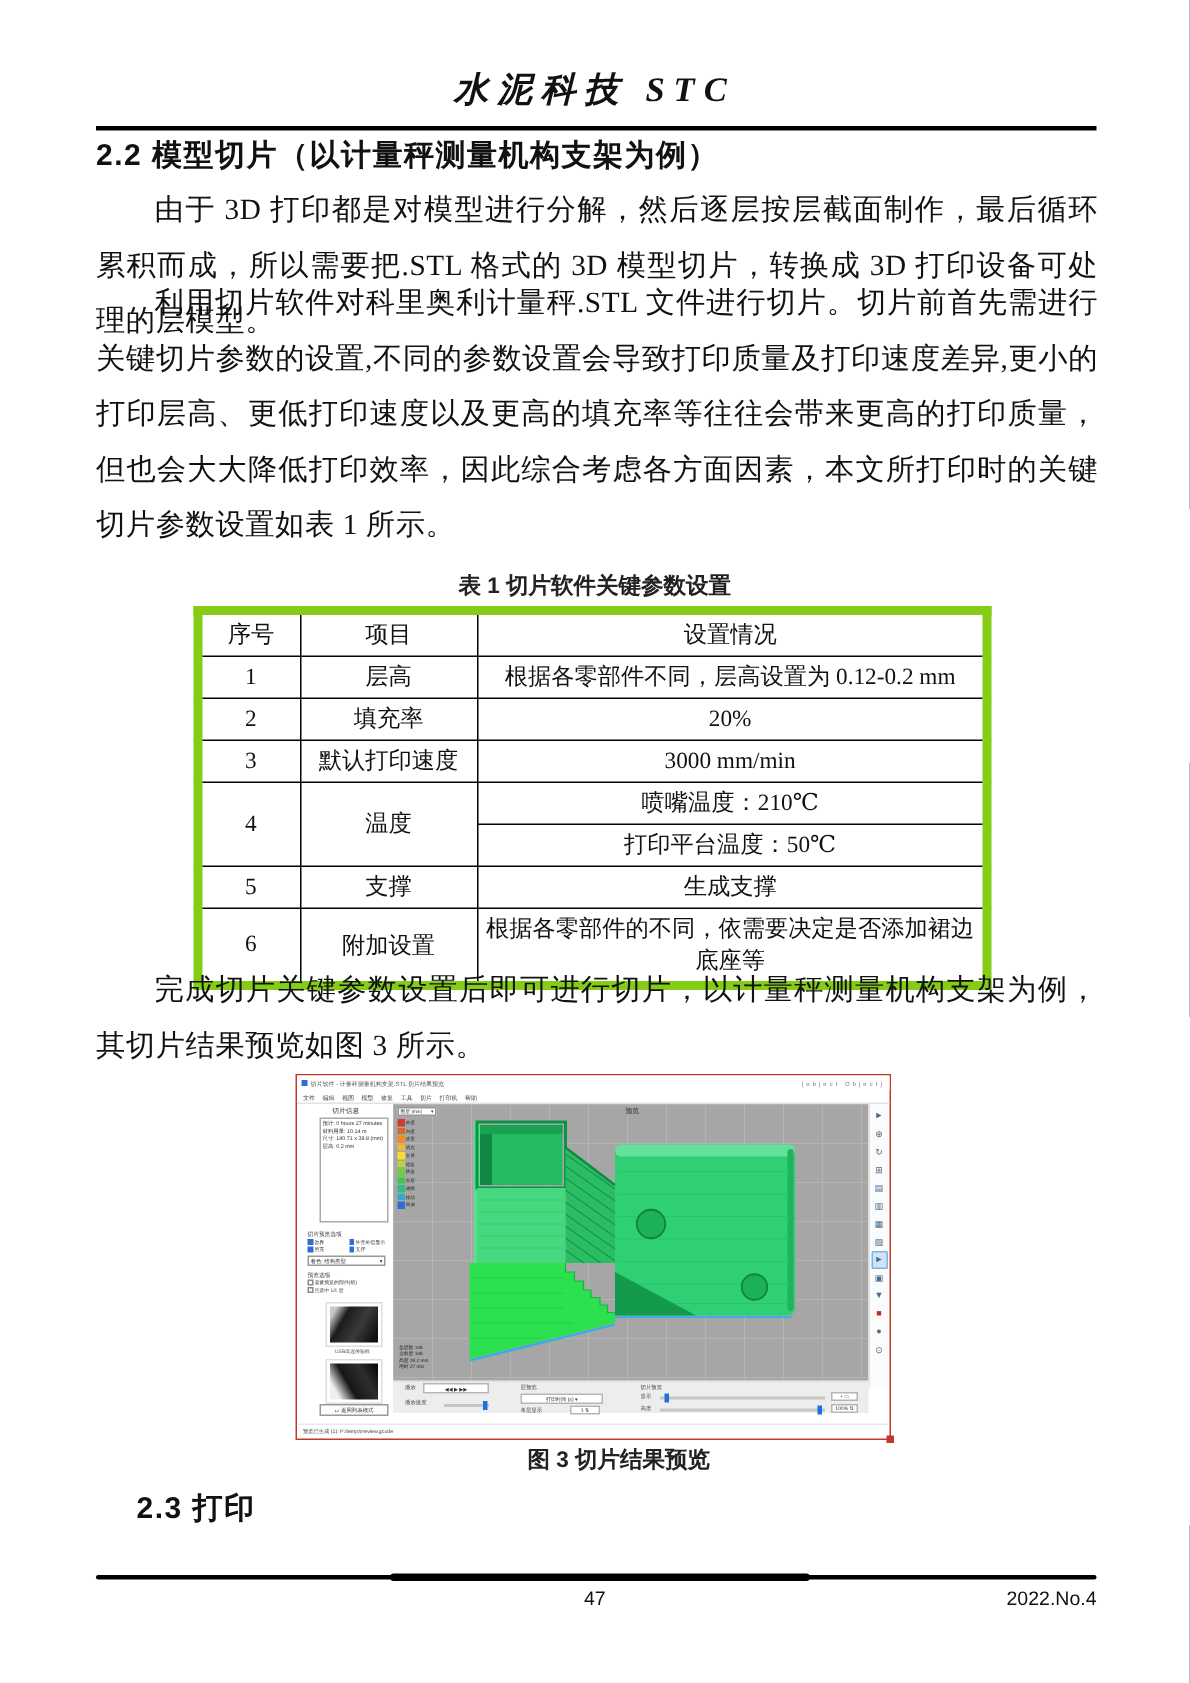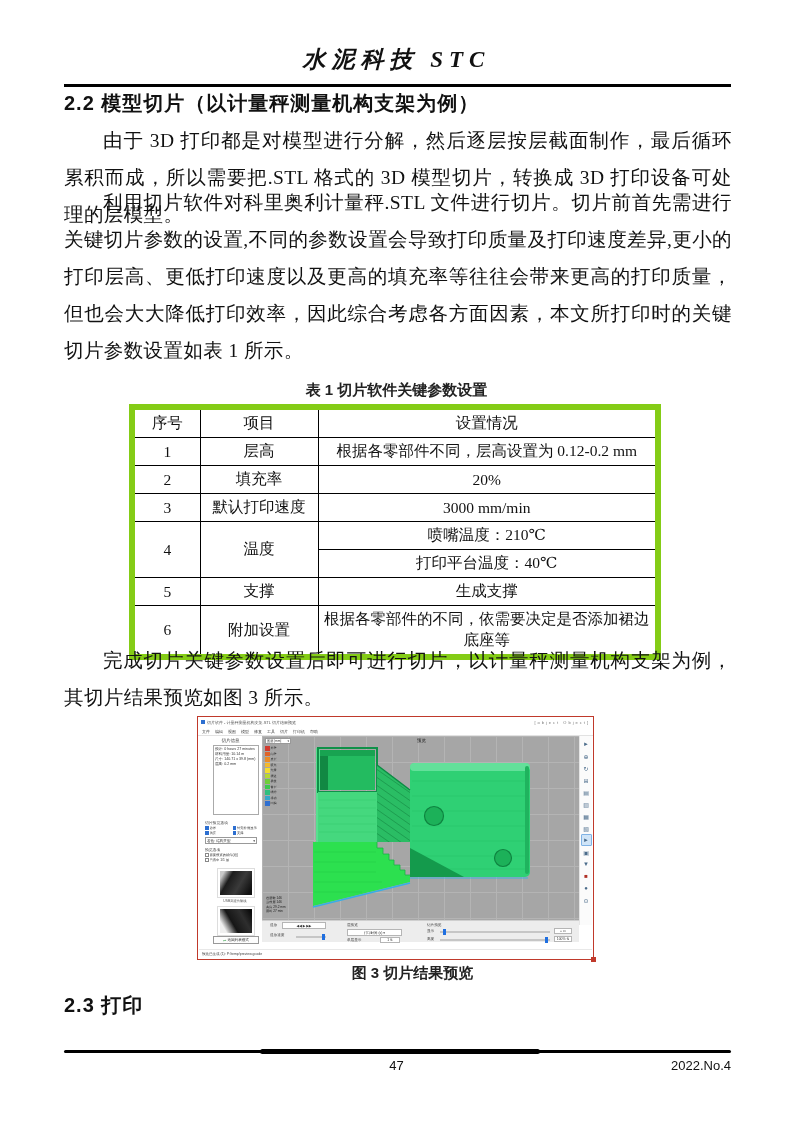--- a/index.html
+++ b/index.html
@@ -12,21 +12,21 @@
   .journal-header {
     position:absolute; top:44px; left:0; width:100%; text-align:center;
     font-size:23px; font-weight:bold; font-style:italic; letter-spacing:6px;
   }
   .header-rule { position:absolute; top:84px; left:64px; width:667px; height:3px; background:#000; }
   .sec-heading {
     position:absolute; left:64px; font-size:20px; font-weight:bold;
     font-family:"Liberation Sans","DejaVu Sans",sans-serif; letter-spacing:1px;
   }
   .h22 { top:90px; }
-  .h23 { top:992px; }
+  .h23 { top:992px;margin-left:27px; }
   .para {
     position:absolute; left:64px; width:668px; font-size:19.5px; line-height:37px;
     text-indent:2em; text-align:justify; letter-spacing:0.4px;
   }
   .p1 { top:122px; }
   .p2 { top:184px; }
   .p3 { top:642px; }
   .table-caption, .fig-caption {
     position:absolute; left:0; width:100%; text-align:center; font-size:15px;
     font-family:"Liberation Sans","DejaVu Sans",sans-serif; font-weight:bold; color:#222;
@@ -147,21 +147,21 @@
       <td>3</td>
       <td>默认打印速度</td>
       <td>3000 mm/min</td>
     </tr>
     <tr>
       <td rowspan="2">4</td>
       <td rowspan="2">温度</td>
       <td>喷嘴温度：210℃</td>
     </tr>
     <tr>
-      <td>打印平台温度：40℃</td>
+      <td>打印平台温度：50℃</td>
     </tr>
     <tr>
       <td>5</td>
       <td>支撑</td>
       <td>生成支撑</td>
     </tr>
     <tr>
       <td>6</td>
       <td>附加设置</td>
       <td>根据各零部件的不同，依需要决定是否添加裙边底座等</td>

